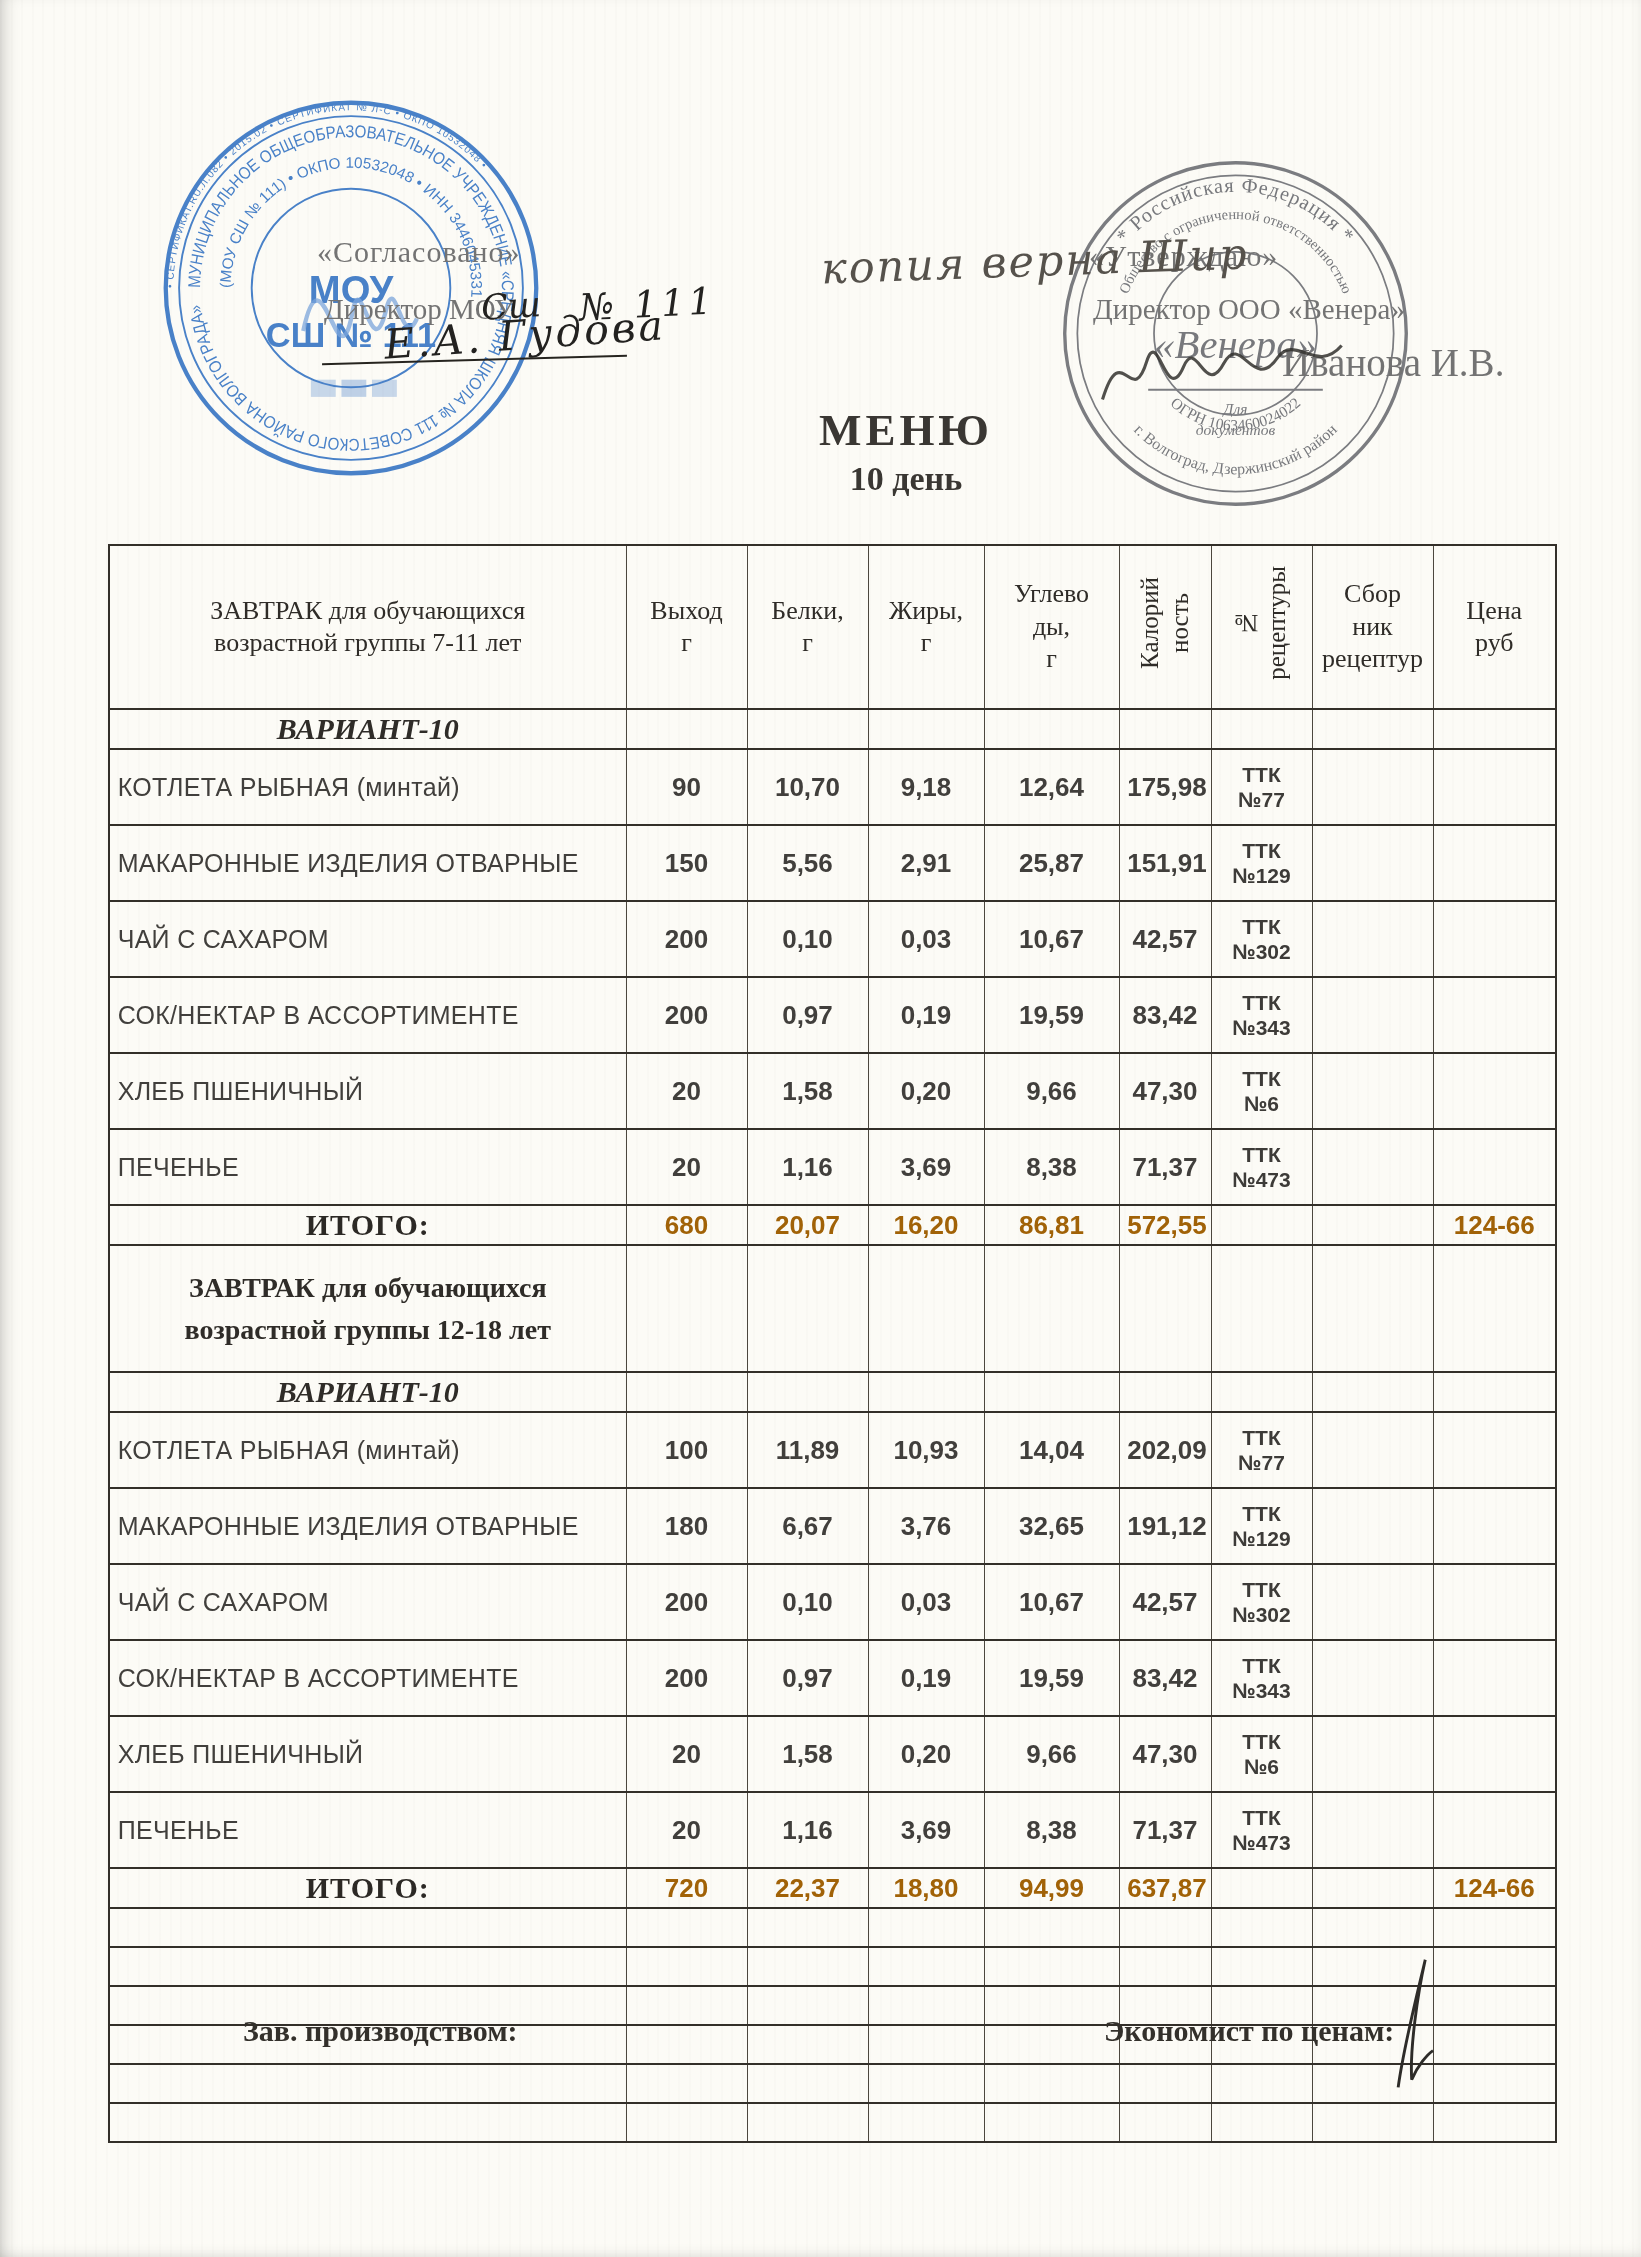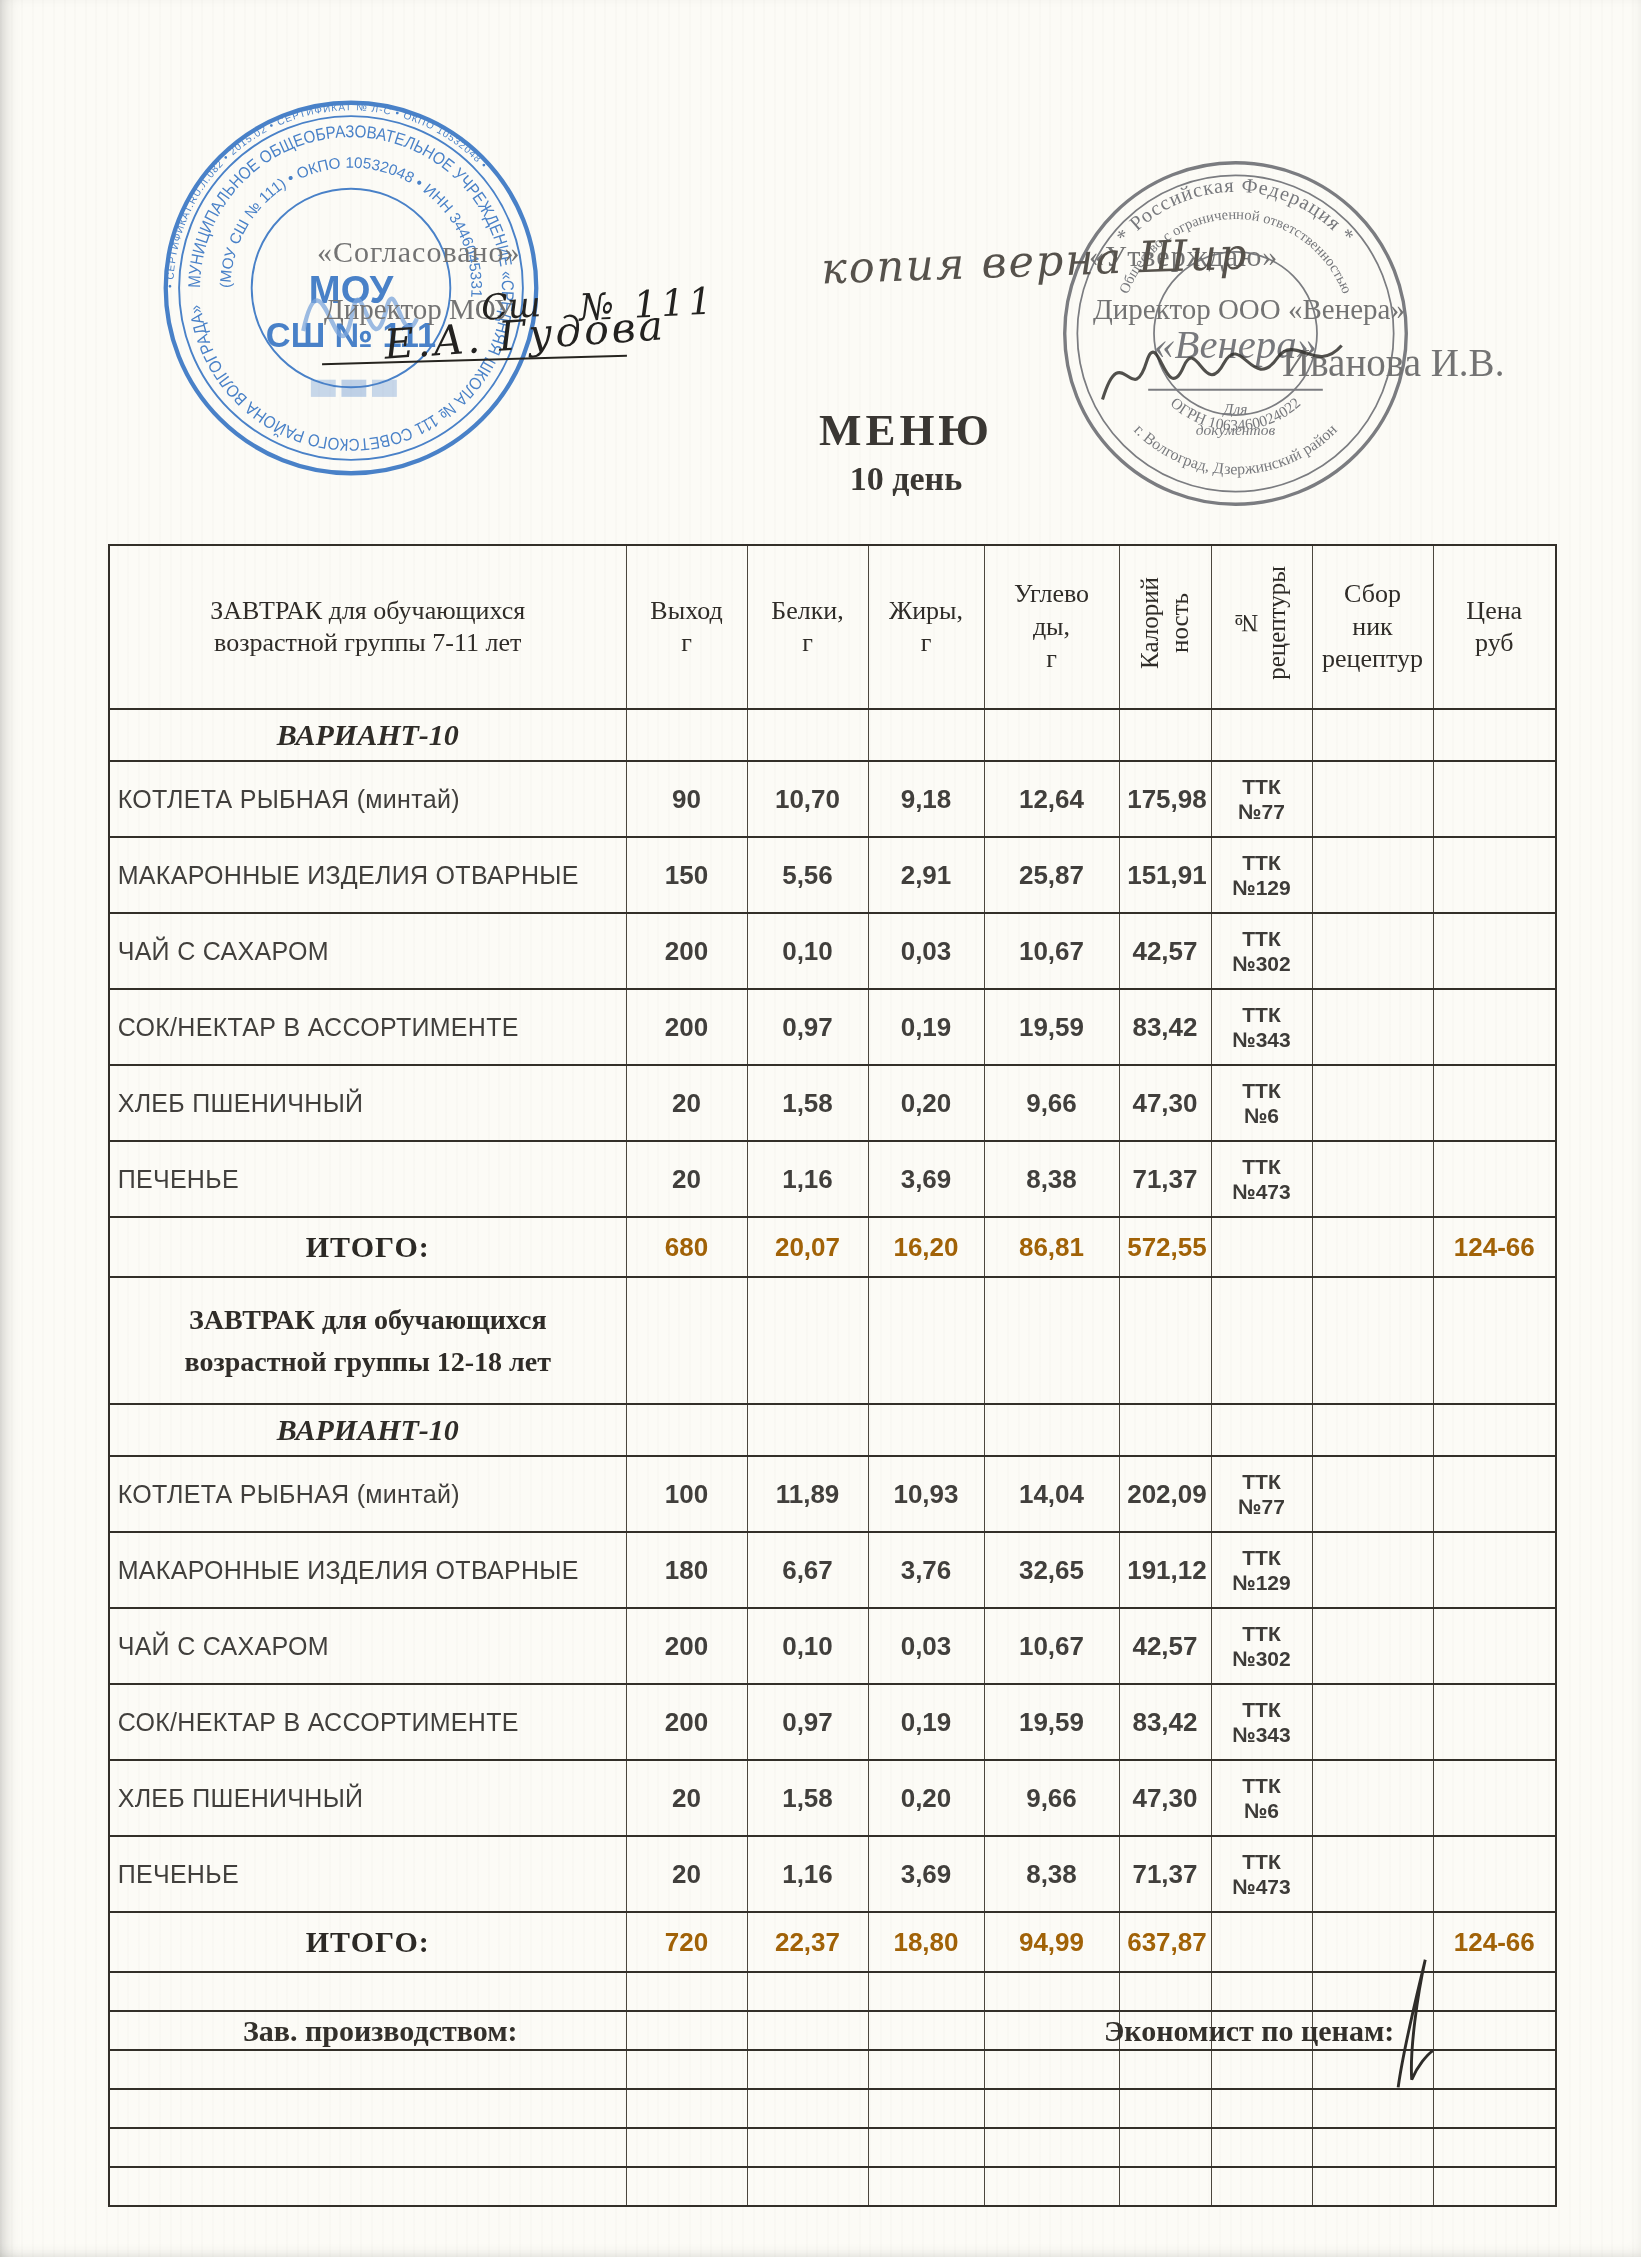--- a/index.html
+++ b/index.html
@@ -51,23 +51,23 @@
   .menu-table th, .menu-table td {
     border-left:1.9px solid #4c473e; border-right:1.9px solid #4c473e;
     border-top:2.9px solid #332f29; border-bottom:2.9px solid #332f29;
     padding:1.9px 7.7px; overflow:hidden; vertical-align:middle;
   }
   .menu-table { border:2.9px solid #332f29; }
   .menu-table th { font-weight:400; font-size:26px; text-align:center; color:#2f2c28; line-height:1.25; }
   .th-title { font-weight:700; font-size:28px; line-height:1.5; }
   .vert { writing-mode:vertical-rl; transform:rotate(180deg); white-space:pre-line; display:inline-block; font-size:25px; line-height:1.2; }
   tr.hdr { height:164px; }
-  tr.variant-row { height:52px; }
+  tr.variant-row { height:40px; }
   tr.dish-row { height:76px; }
-  tr.total-row { height:60px; }
+  tr.total-row { height:40px; }
   tr.sec2-row { height:127px; }
   tr.empty-row { height:39px; }
   .variant { font-style:italic; font-weight:700; font-size:30px; text-align:center; color:#2f2c28; }
   .dish { font-family:"Liberation Sans", sans-serif; font-size:25px; color:#413f3c; letter-spacing:0.3px; padding-left:13.5px; }
   .num { font-family:"Liberation Sans", sans-serif; font-size:26px; font-weight:600; text-align:center; color:#413f3c; }
   .ttk { font-family:"Liberation Sans", sans-serif; font-size:21px; font-weight:700; text-align:center; line-height:1.2; color:#3d3b38; }
   .total-label { font-weight:700; font-size:30px; text-align:center; letter-spacing:1px; color:#2c2925; }
   .total-num { font-weight:700; color:#a16207; }
   .sec-title { font-weight:700; font-size:28px; text-align:center; line-height:1.5; color:#2f2c28; }
 

